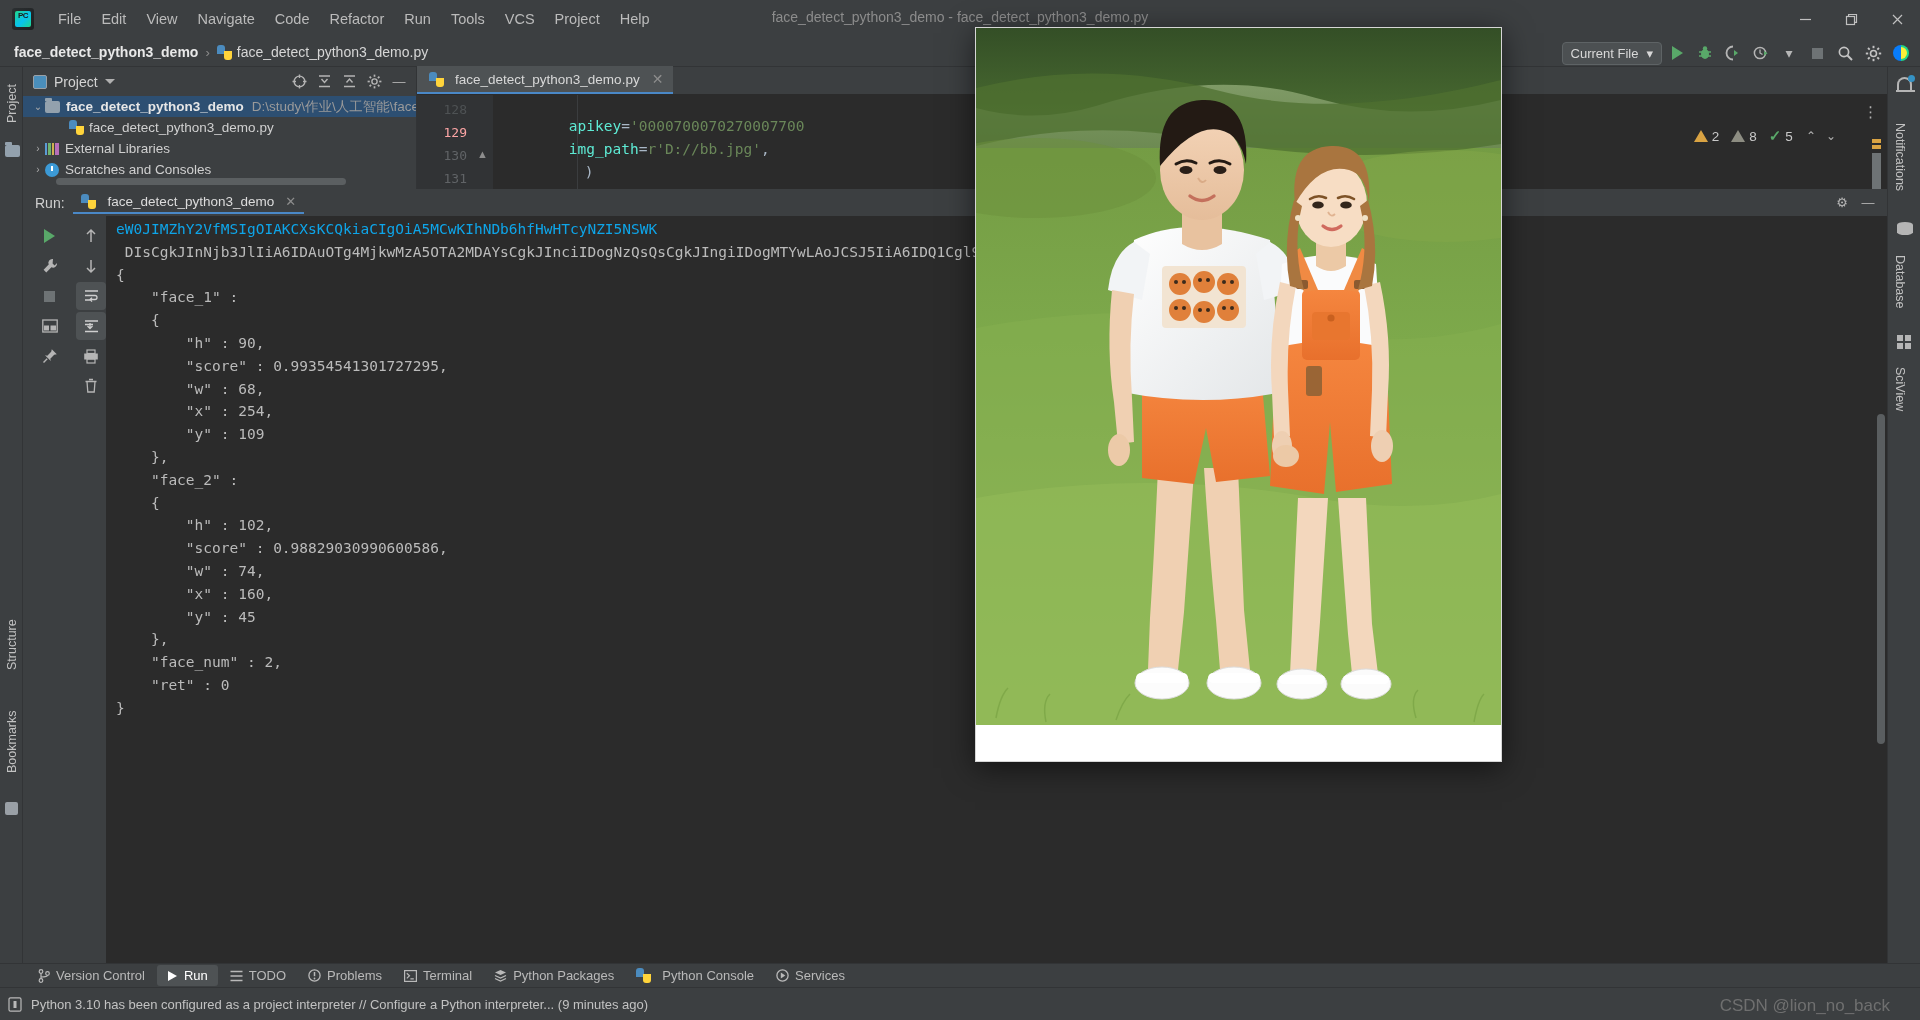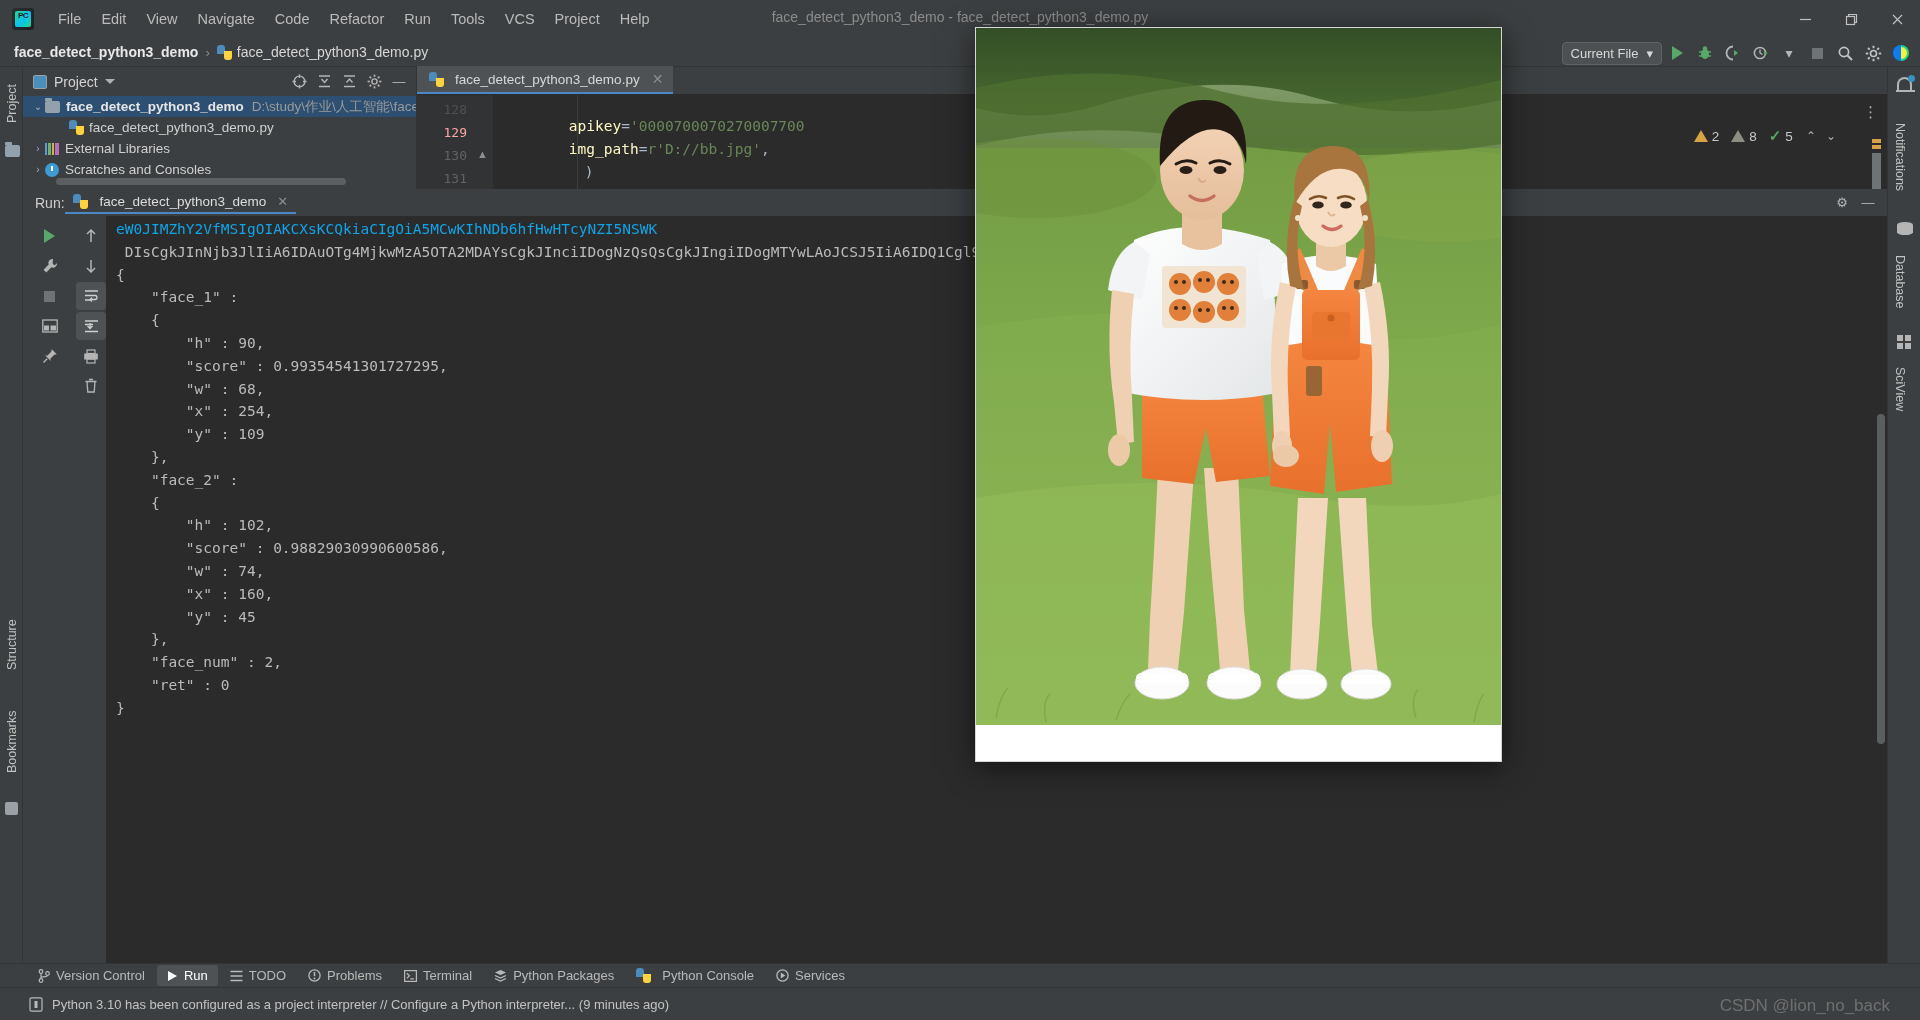--- a/index.html
+++ b/index.html
@@ -165,21 +165,21 @@
     background:#313335; color:#606366; font-family:"DejaVu Sans Mono", monospace;
     font-size:13px; text-align:right; padding-right:8px; padding-top:3px;
   }
   .gline { height:23px; line-height:23px; }
   .fold-col { position:absolute; left:58px; top:0; width:18px; height:100%; background:#313335; }
   .fold-mark { position:absolute; left:60px; color:#8d8d8d; font-size:11px; }
   .codeline {
     position:absolute; left:82px; font-family:"DejaVu Sans Mono", monospace; font-size:14.5px;
     height:23px; line-height:23px; white-space:pre; color:#a9b7c6;
   }
-  .k-attr { color:#fef9c3; }
+  .k-attr { color:#5eead4; }
   .k-op   { color:#a9b7c6; }
   .k-pfx  { color:#6a8759; }
   .k-str  { color:#6a8759; }
   .k-paren{ color:#a9b7c6; }
   .vsep { position:absolute; left:160px; top:0; width:1px; height:100%; background:#3b3d3f; }
 
   .inspect-badge {
     position:absolute; right:44px; top:30px; display:flex; align-items:center; gap:4px;
     font-size:13.5px; color:#c9c9c9; background:#2b2b2b; padding:2px 4px;
   }
@@ -192,21 +192,21 @@
     position:absolute; right:6px; top:72px; width:9px; height:95px; background:#2b2b2b;
   }
   .err-stripe i { position:absolute; left:0; width:9px; display:block; }
 
   
   .runpanel {
     position:absolute; left:23px; top:189px; right:33px; bottom:57px;
     background:#2b2b2b;
   }
   .run-head {
-    height:27px; background:#3c3f41; display:flex; align-items:center; padding-left:12px; gap:0;
+    height:27px; background:#3c3f41; display:flex; align-items:center; padding-left:12px; gap:8px;
   }
   .run-label { font-size:14px; color:#cfcfcf; }
   .run-tab {
     display:flex; align-items:center; gap:7px; font-size:13.5px; color:#dcdcdc;
     padding:3px 8px; border-bottom:2px solid #4a88c7;
   }
   .run-head-right { margin-left:auto; display:flex; align-items:center; gap:4px; padding-right:8px; }
   .runside {
     position:absolute; left:0; top:27px; width:53px; bottom:0; background:#3c3f41;
     display:flex; flex-direction:column; align-items:center; padding-top:6px; gap:2px;
@@ -258,21 +258,21 @@
     background:#3c3f41; display:flex; align-items:center; padding-left:28px; gap:2px;
     border-top:1px solid #323436;
   }
   .tw {
     display:flex; align-items:center; gap:6px; font-size:13px; color:#b9b9b9;
     padding:3px 10px; border-radius:3px; white-space:nowrap;
   }
   .tw.active { background:#4e5254; color:#ffffff; }
   .statusbar {
     position:absolute; left:0; bottom:0; width:1920px; height:33px;
-    background:#3c3f41; display:flex; align-items:center; padding-left:29px;
+    background:#3c3f41; display:flex; align-items:center; padding-left:8px;
     font-size:13px; color:#c2c2c2; border-top:1px solid #323436;
   }
   .status-right {
     margin-left:auto; display:flex; align-items:center; gap:18px; padding-right:16px;margin-top:40px;
   }
   .watermark {
     position:absolute; right:30px; bottom:4px; font-size:17px; color:#787878;
     opacity:.85; white-space:nowrap; pointer-events:none;
   }
 

